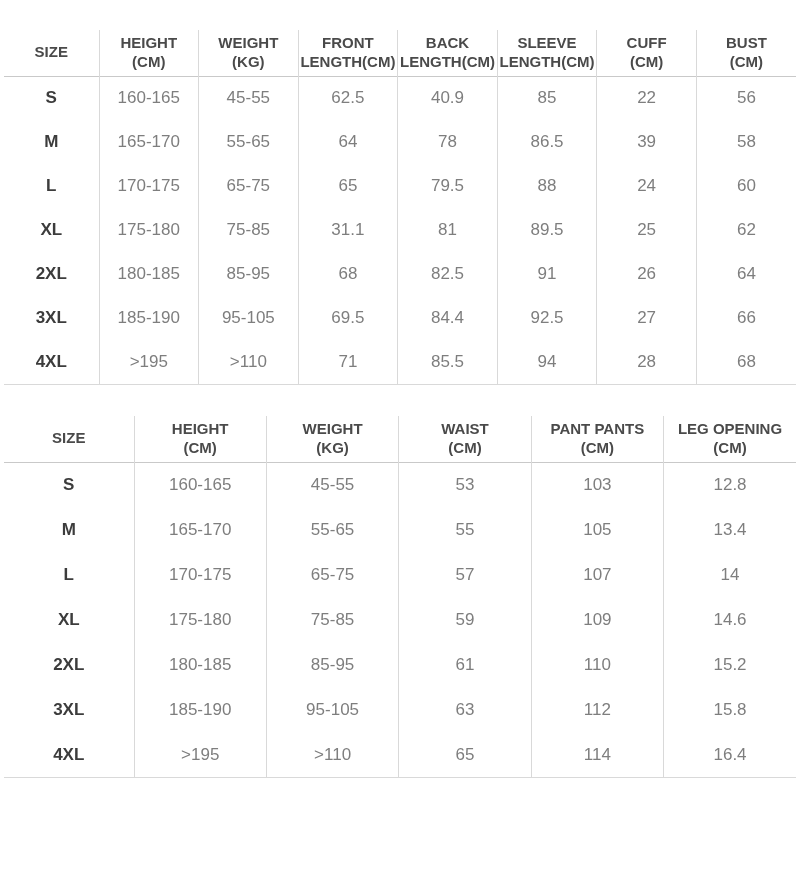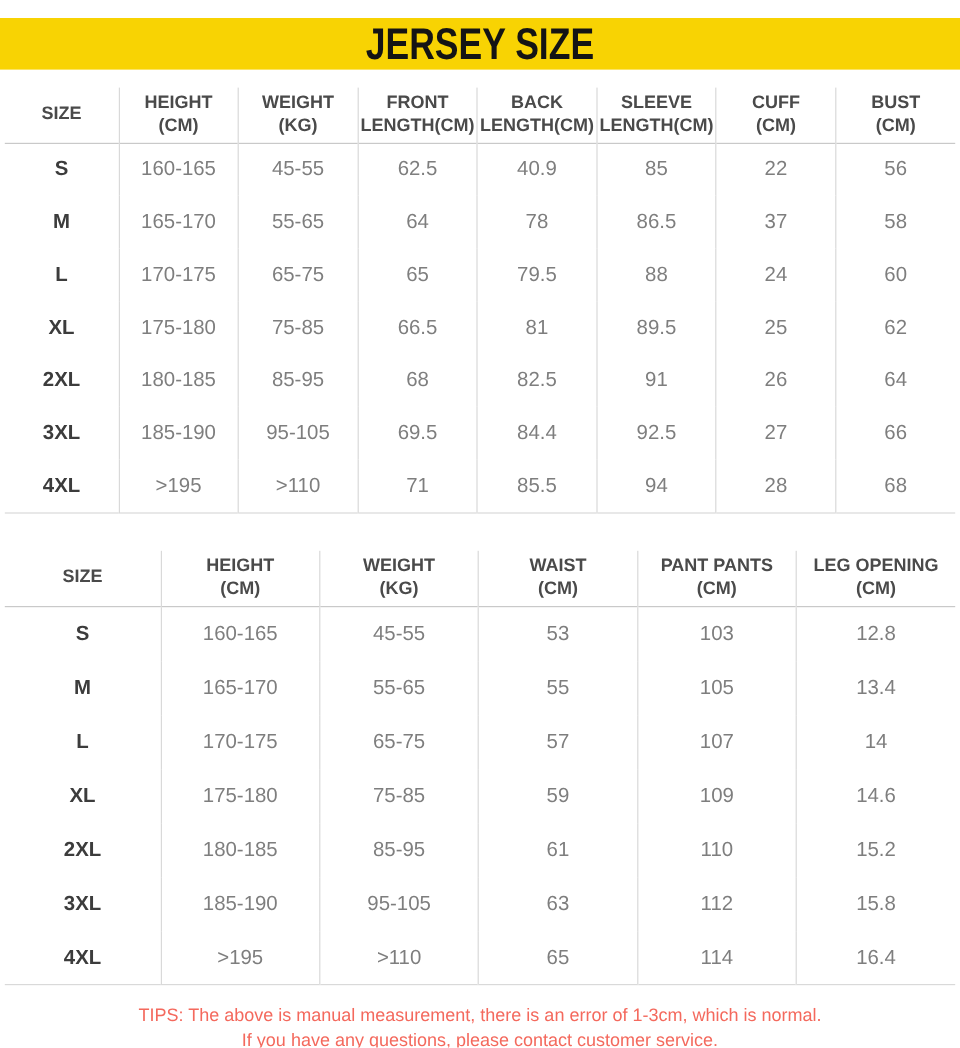--- a/index.html
+++ b/index.html
@@ -67,23 +67,20 @@
     font-size:15px;line-height:21px;
   }
 </style>
 </head>
 <body>
 
 <div class="page">
 
   <div class="top-spacer"></div>
 
-  <div class="banner">
-    <span class="banner-title">JERSEY SIZE</span>
-  </div>
 
   <table class="size-table jersey-table">
     <thead>
       <tr>
           <th>SIZE</th>
           <th>HEIGHT
 (CM)</th>
           <th>WEIGHT
 (KG)</th>
           <th>FRONT
@@ -109,38 +106,38 @@
           <td class="value-cell">22</td>
           <td class="value-cell">56</td>
         </tr>
         <tr>
           <td class="size-cell">M</td>
           <td class="value-cell">165-170</td>
           <td class="value-cell">55-65</td>
           <td class="value-cell">64</td>
           <td class="value-cell">78</td>
           <td class="value-cell">86.5</td>
-          <td class="value-cell">37</td>
+          <td class="value-cell">39</td>
           <td class="value-cell">58</td>
         </tr>
         <tr>
           <td class="size-cell">L</td>
           <td class="value-cell">170-175</td>
           <td class="value-cell">65-75</td>
           <td class="value-cell">65</td>
           <td class="value-cell">79.5</td>
           <td class="value-cell">88</td>
           <td class="value-cell">24</td>
           <td class="value-cell">60</td>
         </tr>
         <tr>
           <td class="size-cell">XL</td>
           <td class="value-cell">175-180</td>
           <td class="value-cell">75-85</td>
-          <td class="value-cell">66.5</td>
+          <td class="value-cell">31.1</td>
           <td class="value-cell">81</td>
           <td class="value-cell">89.5</td>
           <td class="value-cell">25</td>
           <td class="value-cell">62</td>
         </tr>
         <tr>
           <td class="size-cell">2XL</td>
           <td class="value-cell">180-185</td>
           <td class="value-cell">85-95</td>
           <td class="value-cell">68</td>
@@ -244,18 +241,14 @@
           <td class="size-cell">4XL</td>
           <td class="value-cell">&gt;195</td>
           <td class="value-cell">&gt;110</td>
           <td class="value-cell">65</td>
           <td class="value-cell">114</td>
           <td class="value-cell">16.4</td>
         </tr>
       </tbody>
   </table>
 
-  <div class="tips">
-    <div>TIPS: The above is manual measurement, there is an error of 1-3cm, which is normal.</div>
-    <div>If you have any questions, please contact customer service.</div>
-  </div>
 
 </div>
 
 </body></html>

